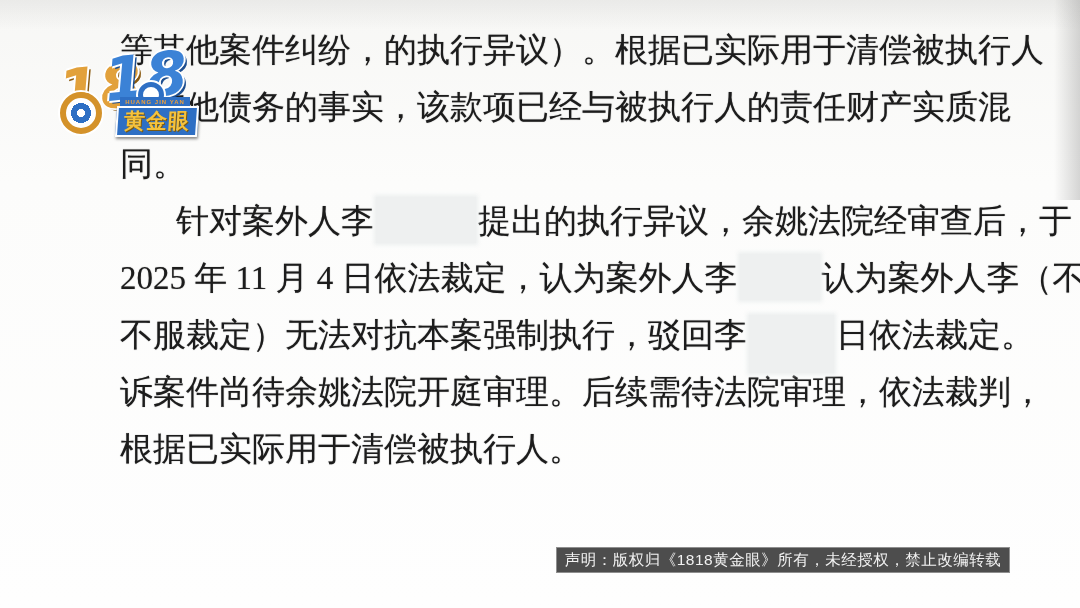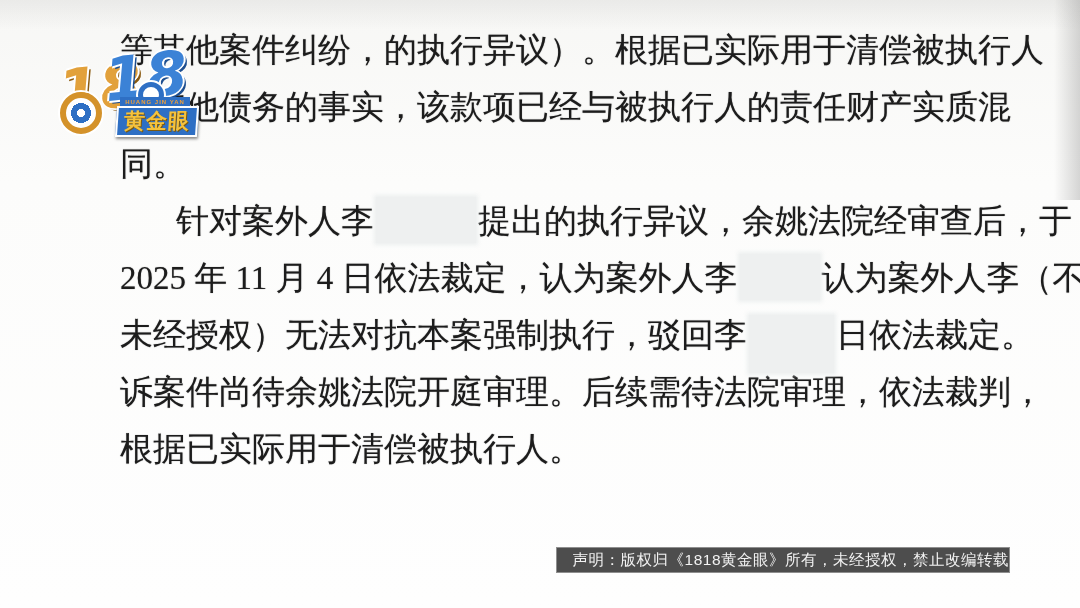--- a/index.html
+++ b/index.html
@@ -72,34 +72,34 @@
     font-family:"DejaVu Sans","Liberation Sans",sans-serif;
     letter-spacing:1px;transform:skewX(-4deg);
     text-shadow:1px 1px 0 #7c5a10;white-space:nowrap;
   }
 
   
   .disclaimer{
     position:absolute;left:556px;top:547px;width:454px;height:26px;
     background:#4d4d4d;border:1px solid #8f8f8f;box-sizing:border-box;
     color:#f2f2f2;font-family:"Liberation Sans","DejaVu Sans",sans-serif;
-    font-size:15.5px;line-height:24px;text-align:right;
+    font-size:15.5px;line-height:24px;text-align:center;
     letter-spacing:0.5px;white-space:nowrap;
   }
 </style>
 </head>
 <body>
 
 <div class="doc">
     <div class="doc-line"><span>等其他案件纠纷，的执行异议）。根据已实际用于清偿被执行人</span></div>
     <div class="doc-line"><span>等其他债务的事实，该款项已经与被执行人的责任财产实质混</span></div>
     <div class="doc-line"><span>同。</span></div>
     <div class="doc-line indent"><span>针对案外人李</span><span class="redaction" style="width: 100px;"></span><span>提出的执行异议，余姚法院经审查后，于</span></div>
     <div class="doc-line"><span>2025 年 11 月 4 日依法裁定，认为案外人李</span><span class="redaction" style="width: 80px;"></span><span>认为案外人李（不</span></div>
-    <div class="doc-line"><span>未经授权）无法对抗本案强制执行，驳回李</span><span class="redaction tall" style="width: 85px;"></span><span>日依法裁定。</span></div>
+    <div class="doc-line"><span>不服裁定）无法对抗本案强制执行，驳回李</span><span class="redaction tall" style="width: 85px;"></span><span>日依法裁定。</span></div>
     <div class="doc-line"><span>诉案件尚待余姚法院开庭审理。后续需待法院审理，依法裁判，</span></div>
     <div class="doc-line"><span>根据已实际用于清偿被执行人。</span></div>
   </div>
 
 <div class="scan-shade"></div>
 <div class="scan-shade2"></div>
 
 <div class="logo">
   <span class="num gold">18</span>
   <span class="num blue">18</span>

